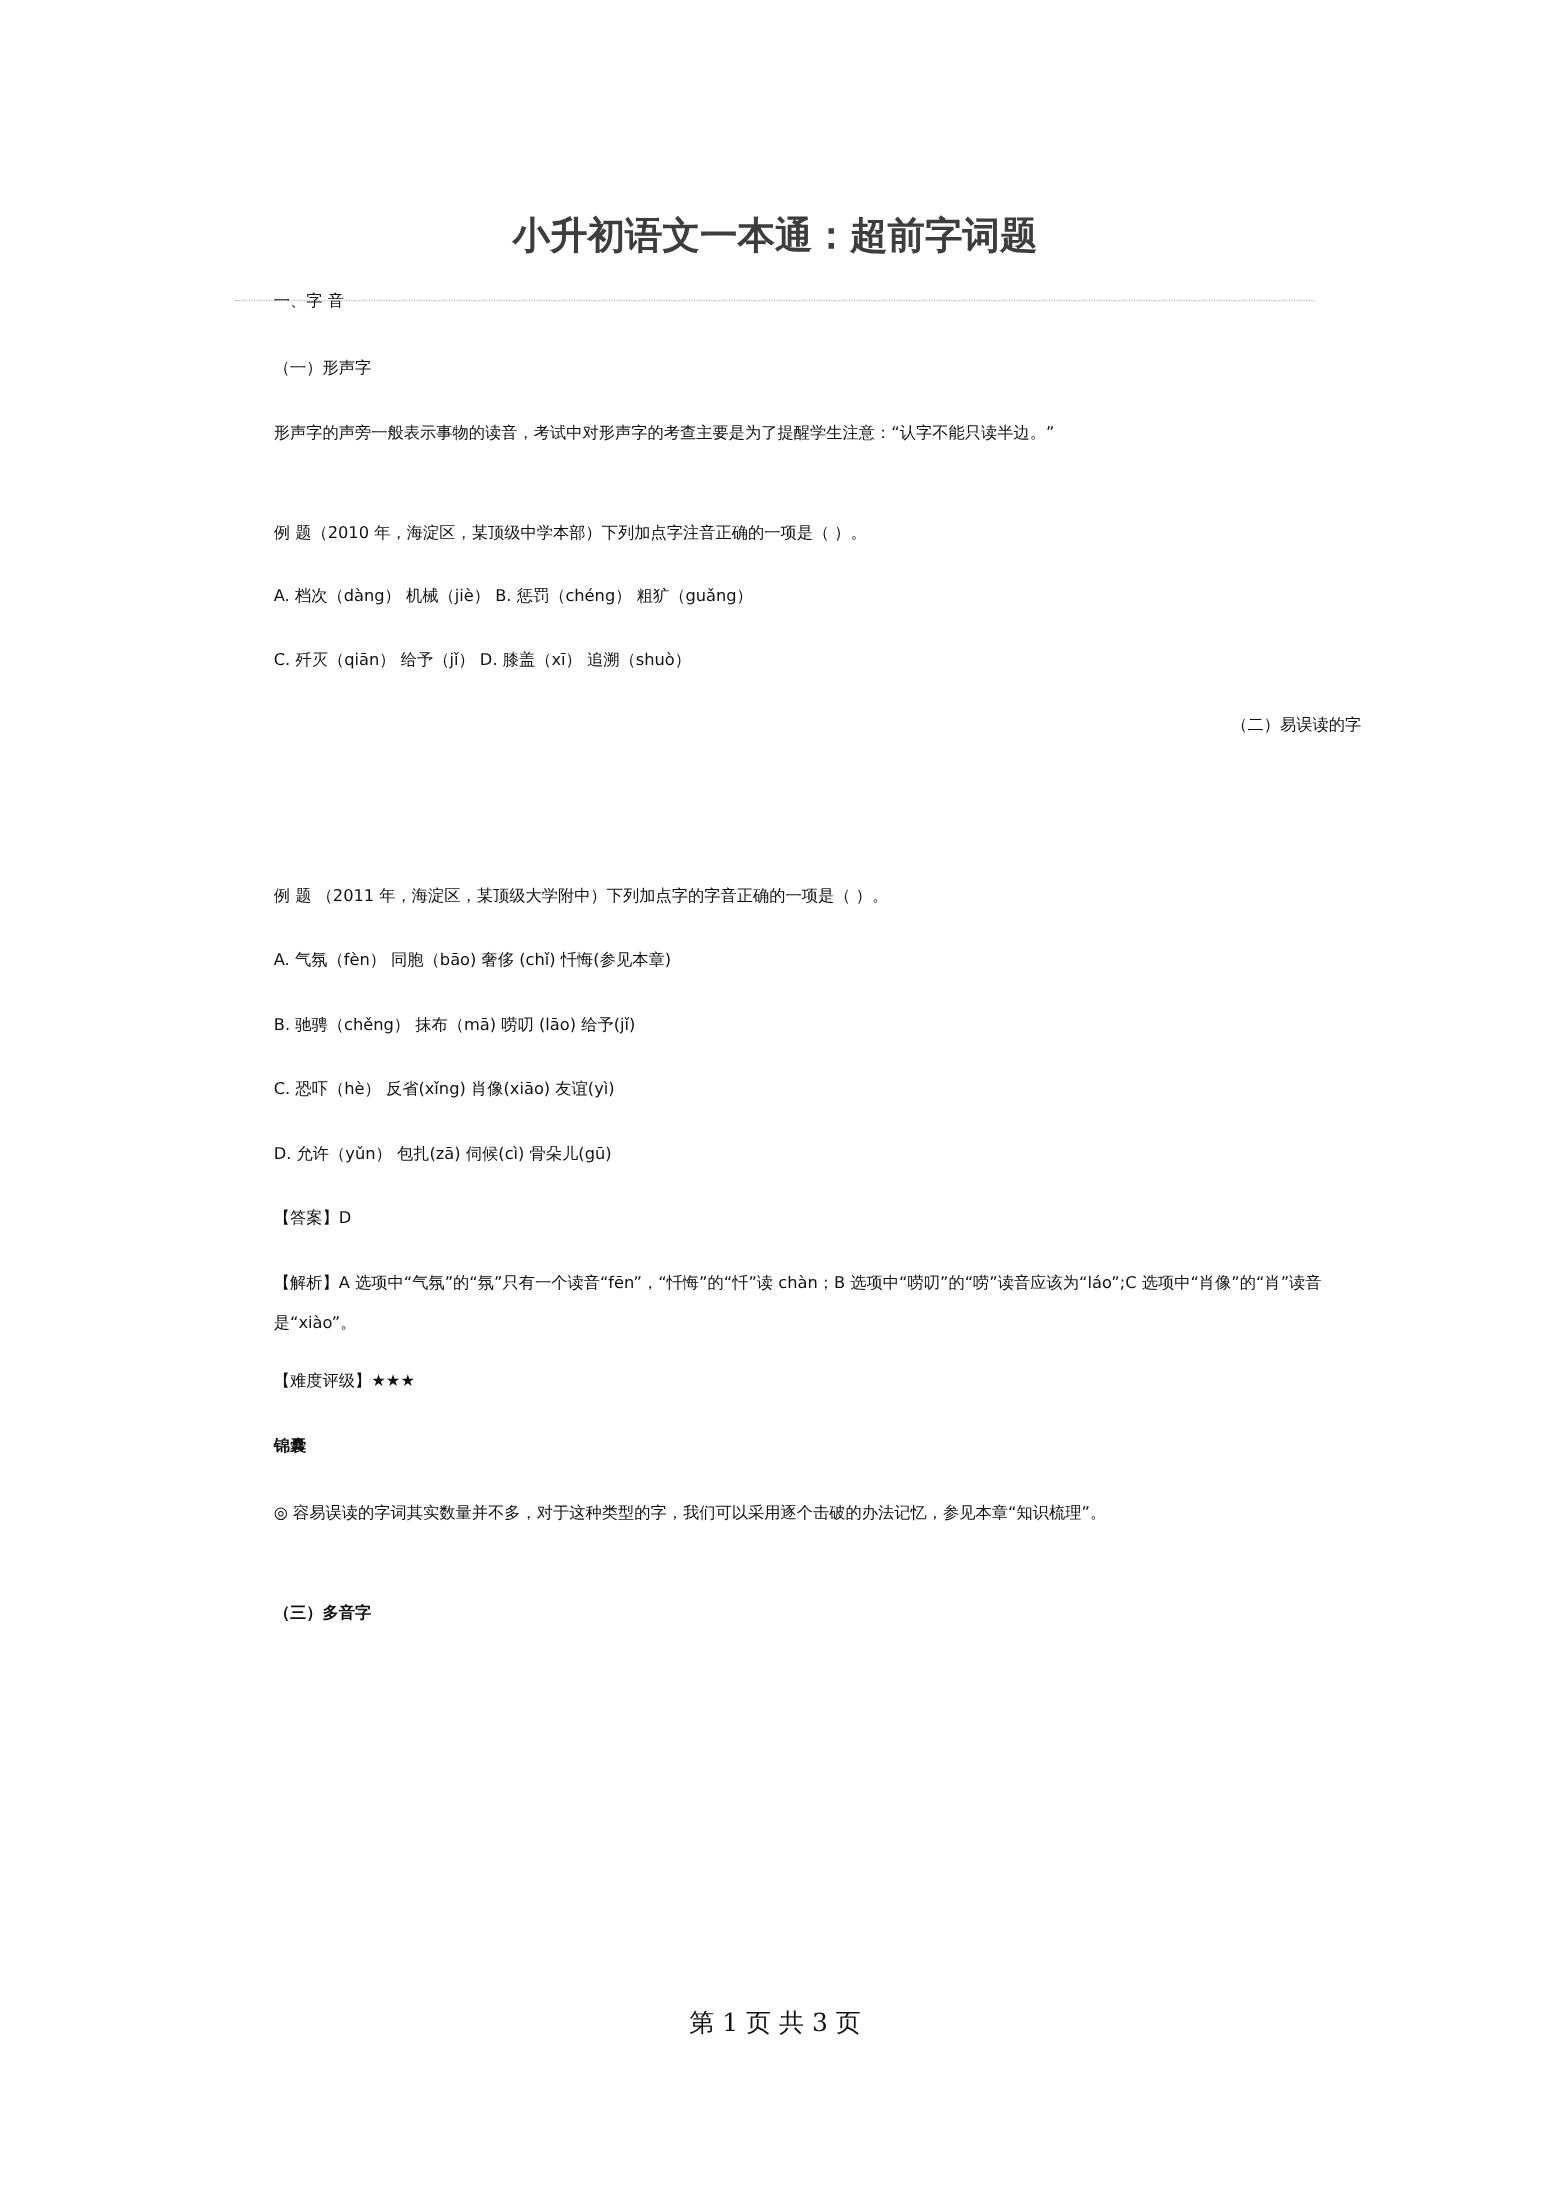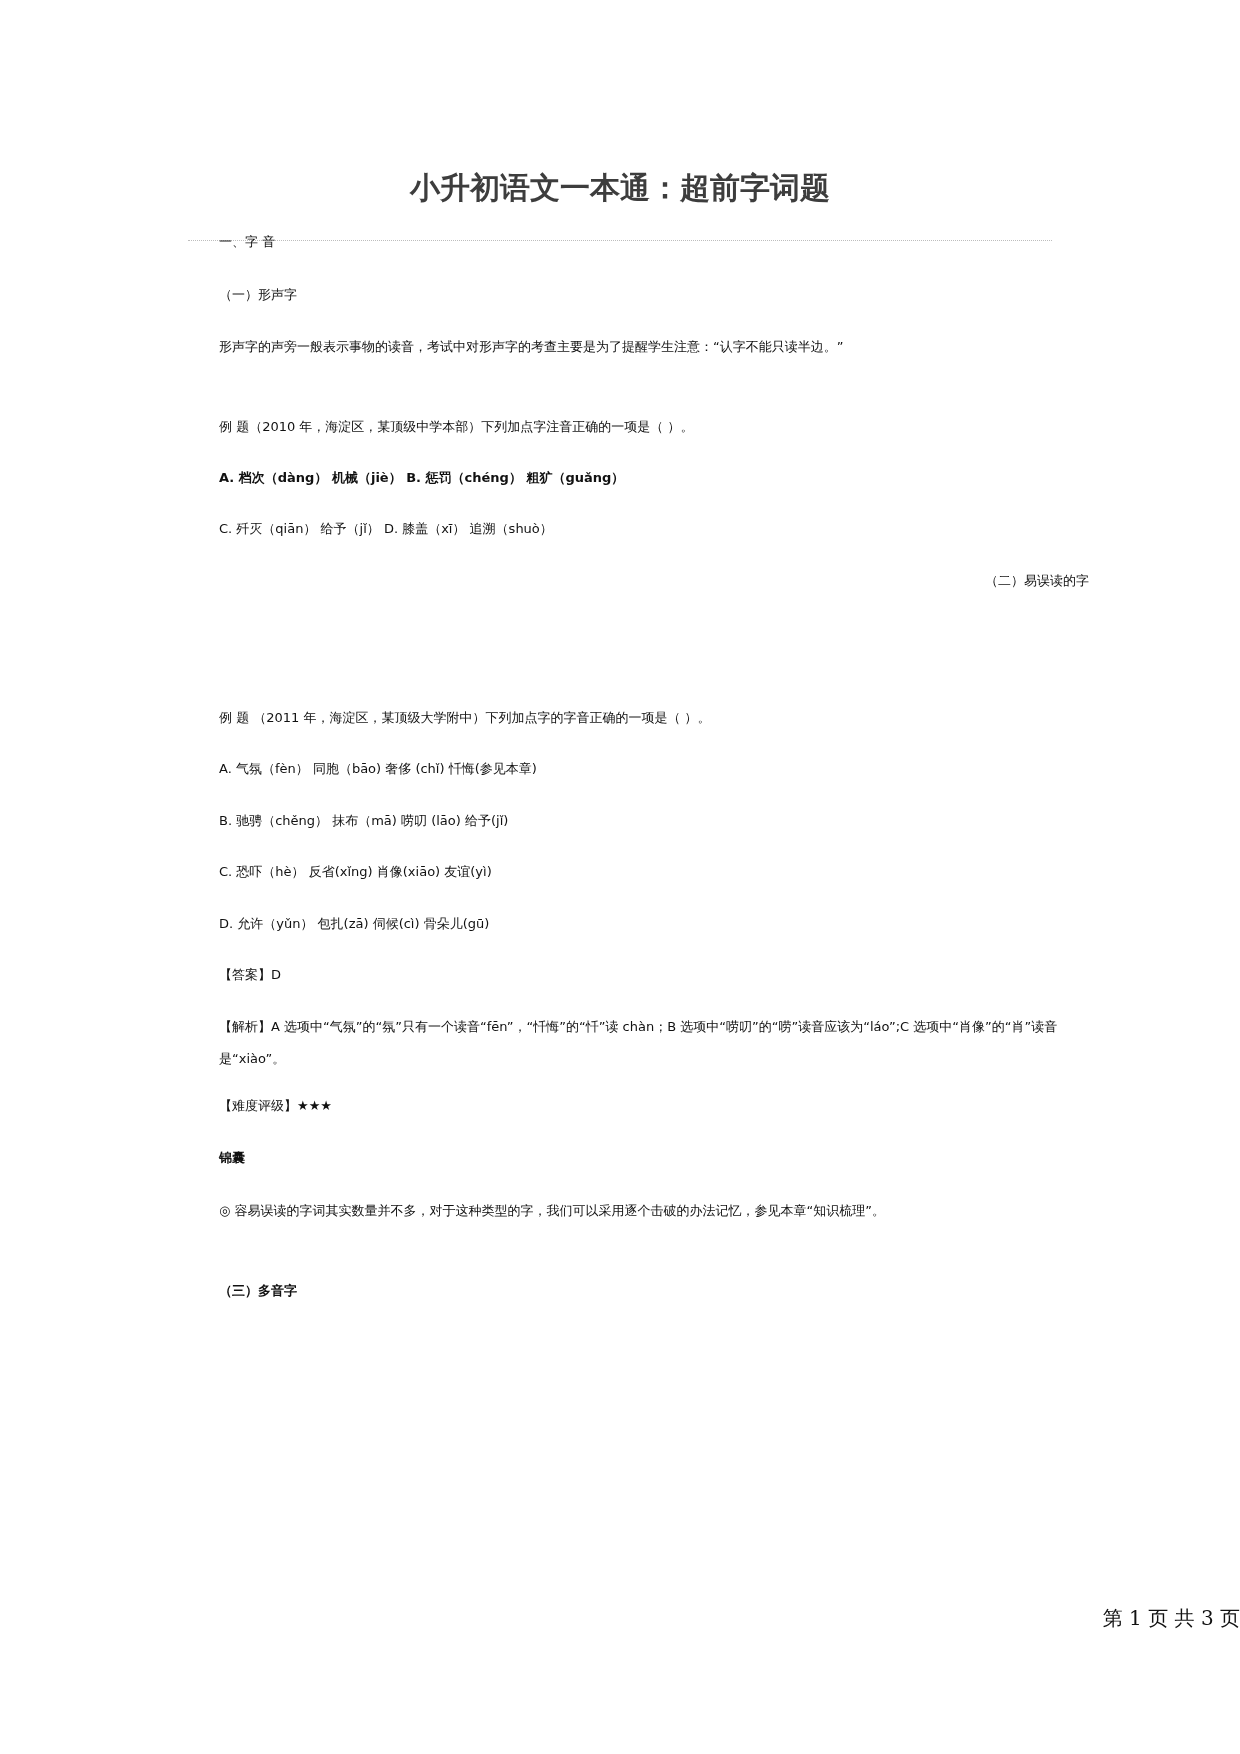--- a/index.html
+++ b/index.html
@@ -6,36 +6,36 @@
     body { width: 1240px; height: 1754px; position: relative; overflow: hidden;
       font-family: "DejaVu Sans", "Liberation Sans", sans-serif; color: #111111; }
     .page { position: absolute; left: 0; top: 0; width: 1240px; height: 1754px; }
     .title { position: absolute; top: 168px; left: 0; width: 1240px; text-align: center;
       font-size: 30px; font-weight: bold; color: #3d3d3d; letter-spacing: 0px; }
     .rule { position: absolute; top: 240px; left: 188px; width: 864px; height: 0;
       border-top: 1px dotted #bdbdbd; }
     .p { position: absolute; left: 184px; width: 870px; font-size: 13px; line-height: 32px;
       white-space: normal; margin-left: 35px; }
     .bold { font-weight: bold; }
-    .footer { position: absolute; top: 1605px; left: 0; width: 1240px; text-align: right;
+    .footer { position: absolute; top: 1605px; left: 0; width: 1240px; text-align: center;
       font-size: 20px; font-family: "DejaVu Serif", "Liberation Serif", serif; color: #111; }
   </style>
 </head>
 <body>
 
 <div class="page">
   <div class="title">小升初语文一本通：超前字词题</div>
   <div class="rule"></div>
 
   <div class="p" style="top:226px;">一、字 音</div>
   <div class="p" style="top:279px;">（一）形声字</div>
   <div class="p" style="top:331px;">形声字的声旁一般表示事物的读音，考试中对形声字的考查主要是为了提醒学生注意：“认字不能只读半边。”</div>
 
   <div class="p" style="top:411px;">例 题（2010 年，海淀区，某顶级中学本部）下列加点字注音正确的一项是（ ）。</div>
-  <div class="p" style="top:462px;font-weight:bold;">A. 档次（dàng） 机械（jiè） B. 惩罚（chéng） 粗犷（guǎng）</div>
+  <div class="p" style="top:462px;">A. 档次（dàng） 机械（jiè） B. 惩罚（chéng） 粗犷（guǎng）</div>
   <div class="p" style="top:513px;">C. 歼灭（qiān） 给予（jǐ） D. 膝盖（xī） 追溯（shuò）</div>
 
   <div class="p" style="top:565px;text-align:right;">（二）易误读的字</div>
 
   <div class="p" style="top:702px;">例 题 （2011 年，海淀区，某顶级大学附中）下列加点字的字音正确的一项是（ ）。</div>
   <div class="p" style="top:753px;">A. 气氛（fèn） 同胞（bāo) 奢侈 (chǐ) 忏悔(参见本章)</div>
   <div class="p" style="top:805px;">B. 驰骋（chěng） 抹布（mā) 唠叨 (lāo) 给予(jǐ)</div>
   <div class="p" style="top:856px;">C. 恐吓（hè） 反省(xǐng) 肖像(xiāo) 友谊(yì)</div>
   <div class="p" style="top:908px;">D. 允许（yǔn） 包扎(zā) 伺候(cì) 骨朵儿(gū)</div>
 

